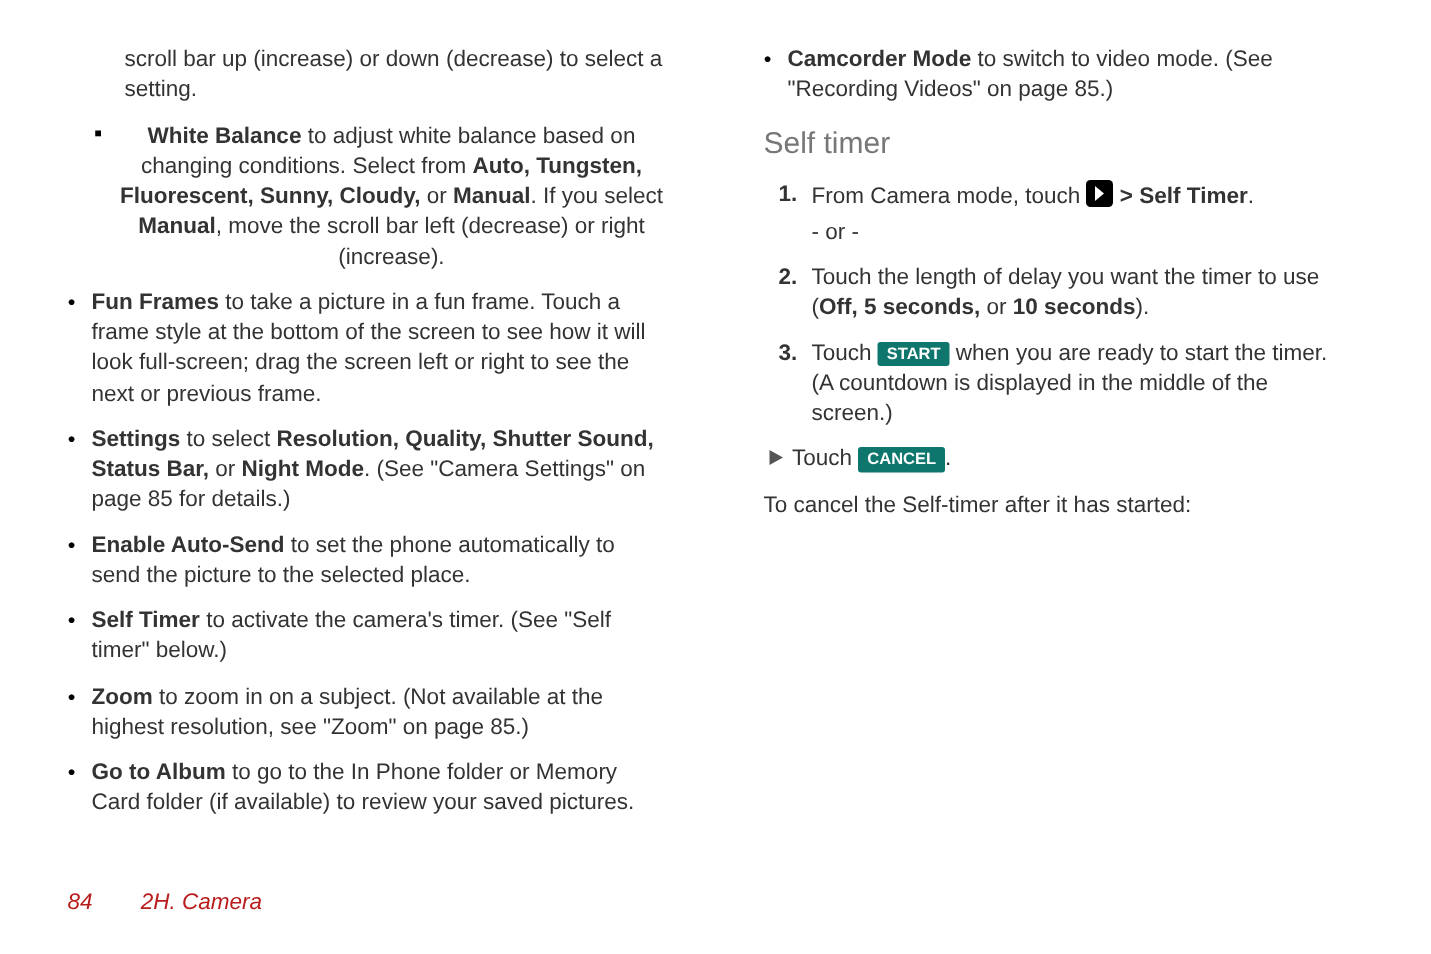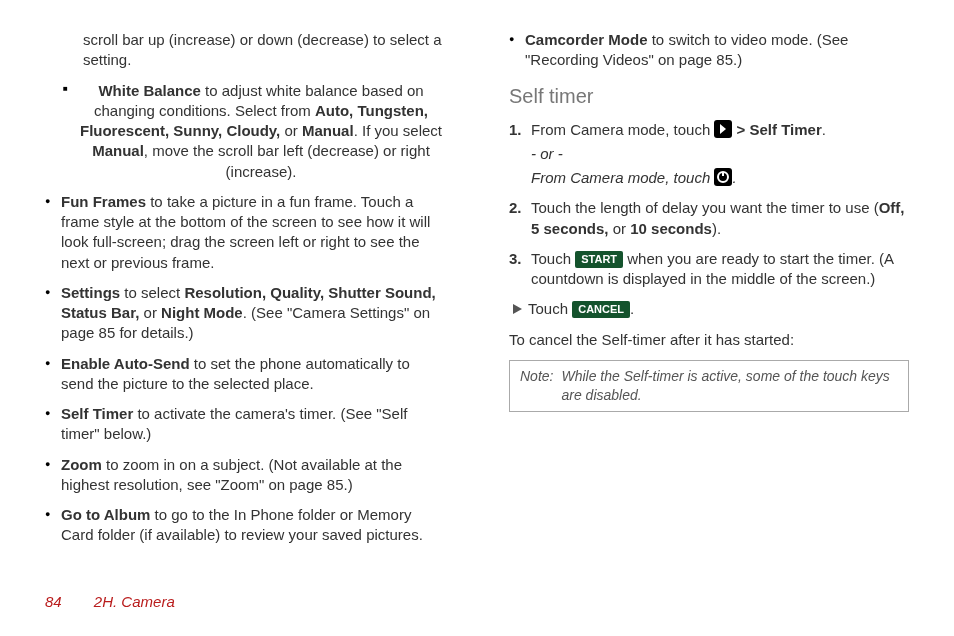--- a/index.html
+++ b/index.html
@@ -64,51 +64,50 @@
     content: "\25A0";
     position: absolute;
     left: 0;
     top: 3px;
     font-size: 8px;
     color: #000;
   }
   ol.steps {
     list-style: none;
     padding: 0;
-    margin: 0;
+    margin: 10px;
     counter-reset: step;
   }
   ol.steps > li {
     counter-increment: step;
     position: relative;
     padding-left: 22px;
     margin: 0 0 10px 0;
   }
   ol.steps > li::before {
     content: counter(step) ".";
     position: absolute;
     left: 0;
     font-weight: bold;
   }
   ol.steps > li .sub {
     display: block;
     margin-top: 4px;
-    font-style: italic;
   }
   h3.section {
     font-family: Arial, Helvetica, sans-serif;
     font-weight: 400;
     font-size: 20px;
     color: #777;
     margin: 12px 0 10px 0;
   }
   .bold { font-weight: bold; }
   .badge {
     display: inline-block;
-    background: #14532d;
+    background: #0f766e;
     color: #fff;
     font-size: 11px;
     font-weight: bold;
     padding: 1px 6px;
     border-radius: 2px;
     vertical-align: 1px;
   }
   .icon-box {
     display: inline-block;
     width: 18px;
@@ -220,42 +219,35 @@
           <span class="bold">Camcorder Mode</span><span> to switch to video mode. (See "Recording Videos" on page 85.)</span>
         </li>
       </ul>
 
       <h3 class="section">Self timer</h3>
 
       <ol class="steps">
         <li>
           <span>From Camera mode, touch </span><span class="icon-box arrow"></span><span class="bold"> &gt; </span><span class="bold">Self Timer</span><span>.</span>
           <span class="sub">- or -</span>
-          <span class="sub">
-            <span>From Camera mode, touch </span><span class="icon-box timer"></span><span>.</span>
-          </span>
         </li>
         <li>
           <span>Touch the length of delay you want the timer to use (</span><span class="bold">Off, 5 seconds,</span><span> or </span><span class="bold">10 seconds</span><span>).</span>
         </li>
         <li>
           <span>Touch </span><span class="badge">START</span><span> when you are ready to start the timer. (A countdown is displayed in the middle of the screen.)</span>
         </li>
       </ol>
 
       <p style="padding-left:4px;">
         <span class="tri"></span><span>Touch </span><span class="badge">CANCEL</span><span>.</span>
       </p>
 
       <p>To cancel the Self-timer after it has started:</p>
 
-      <div class="note-box">
-        <span class="note-label">Note:</span>
-        <span>While the Self-timer is active, some of the touch keys are disabled.</span>
-      </div>
     </div>
 
   </div>
 
   <div class="footer">
     <span class="pn">84</span>
     <span>2H. Camera</span>
   </div>
 </div>
 

